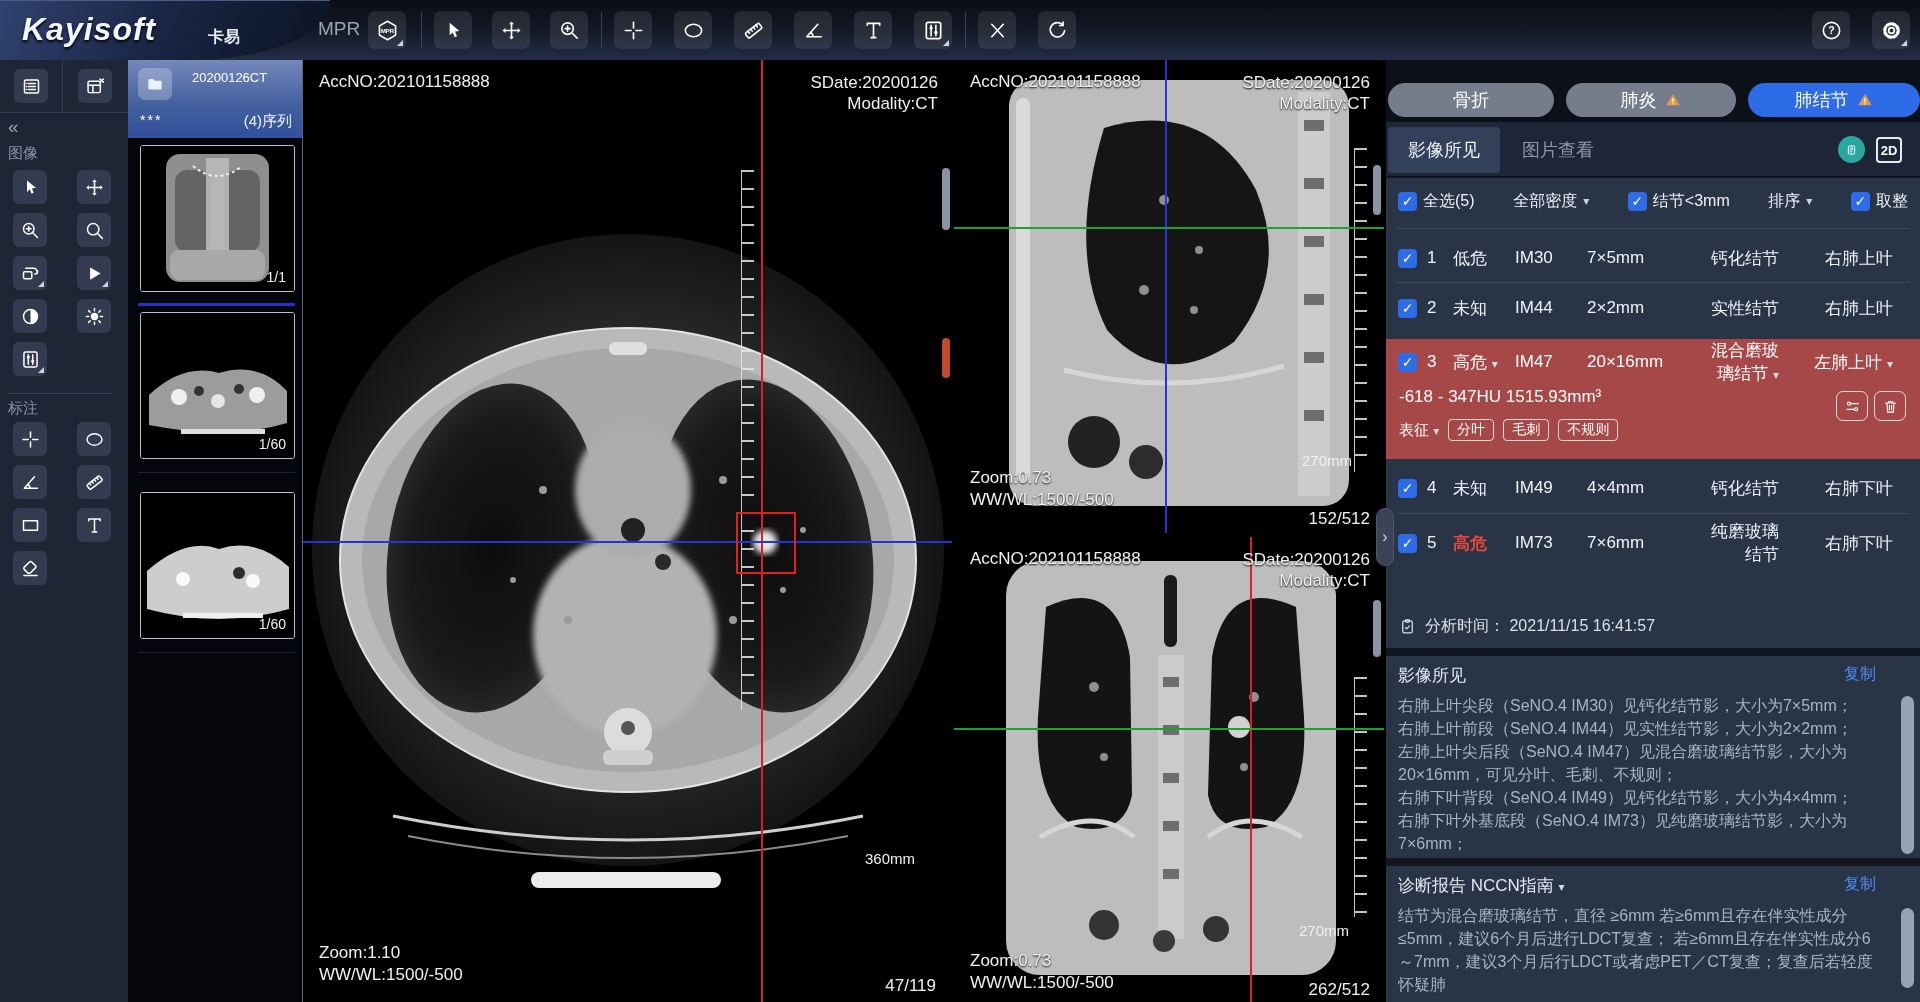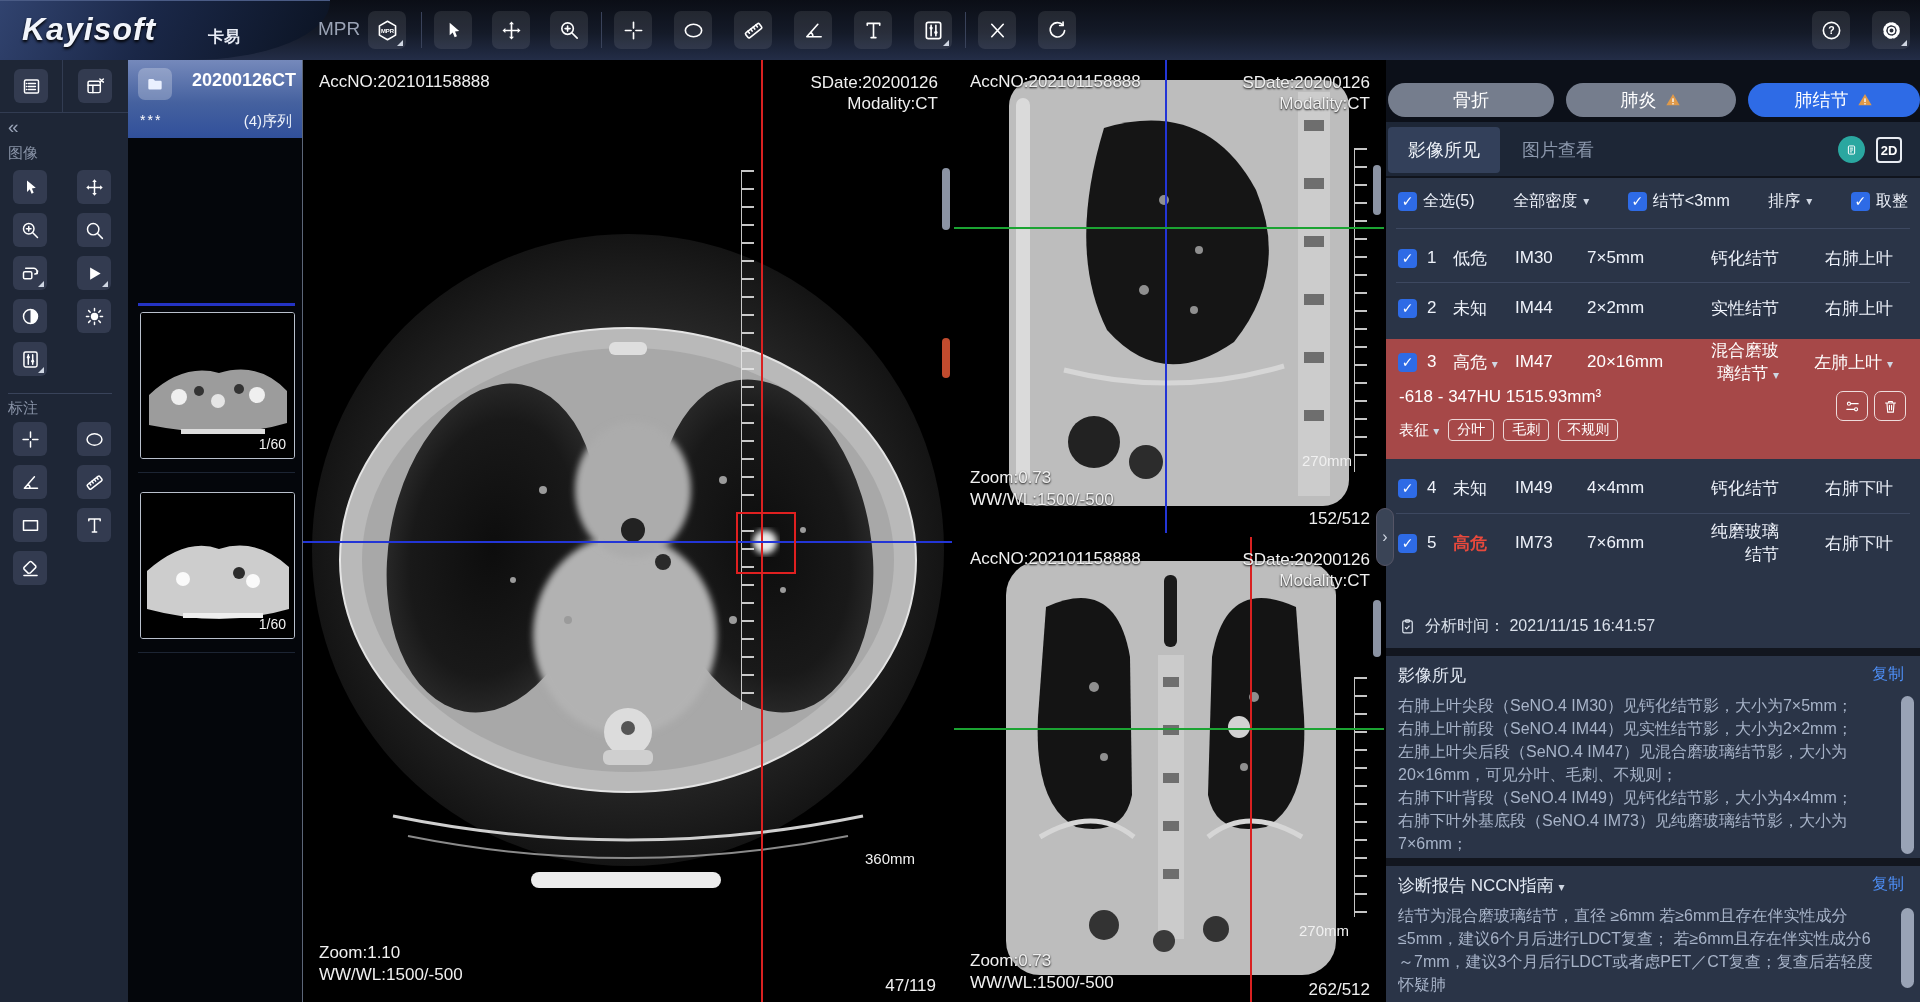--- a/index.html
+++ b/index.html
@@ -35,21 +35,21 @@
   .rail-collapse{position:absolute;left:8px;top:56px;font-size:19px;color:#9aa4b8;cursor:pointer;}
   .rail-div{position:absolute;left:8px;width:104px;height:1px;background:#39435a;}
 
   
   .series-panel{position:absolute;left:128px;top:60px;width:174px;height:942px;background:#04060b;}
   .series-header{position:absolute;left:0;top:0;width:174px;height:78px;
     background:linear-gradient(180deg,#7589bb 0%,#45619f 55%,#31509b 100%);}
   .folder-btn{position:absolute;left:10px;top:8px;width:34px;height:32px;border-radius:7px;border:none;
     background:rgba(255,255,255,0.25);display:flex;align-items:center;justify-content:center;cursor:pointer;}
   .folder-btn svg{width:20px;height:20px;}
-  .series-title{position:absolute;left:64px;top:10px;font-size:18px;font-weight:bold;color:#fff;}
+  .series-title{position:absolute;left:64px;top:10px;font-size:13px;font-weight:normal;color:#fff;}
   .series-stars{position:absolute;left:12px;top:52px;font-size:14px;letter-spacing:2px;color:#fff;}
   .series-count{position:absolute;right:10px;top:52px;font-size:15px;color:#eef2fa;}
   .thumb{position:absolute;left:12px;width:155px;height:147px;background:#000;
     border:1px solid #b9c0cc;border-radius:3px;cursor:pointer;overflow:hidden;}
   .thumb.selected{border:2px solid #3f7bf0;}
   .thumb-label{position:absolute;right:8px;bottom:6px;font-size:14px;color:#f2f2f2;text-shadow:0 1px 2px #000;}
   .thumb-badge{position:absolute;right:-1px;top:-1px;background:#2d5cd8;color:#fff;font-size:13px;
     padding:2px 9px;border-radius:0 3px 0 10px;}
   .thumb-sep-blue{position:absolute;left:10px;width:157px;height:3px;background:#2433c4;}
   .thumb-sep{position:absolute;left:10px;width:157px;height:1px;background:#1c2433;}
@@ -113,21 +113,21 @@
   .card-btn{position:absolute;top:52px;width:32px;height:30px;border:1.5px solid #eedcdc;border-radius:7px;
     background:transparent;display:flex;align-items:center;justify-content:center;cursor:pointer;}
   .card-btn svg{width:17px;height:17px;stroke:#fff;fill:none;stroke-width:1.6;stroke-linecap:round;}
 
   .analysis-row{position:absolute;left:12px;top:556px;display:flex;align-items:center;gap:8px;
     font-size:16px;color:#d9e0ea;}
   .analysis-row svg{width:19px;height:19px;stroke:#d9e0ea;fill:none;stroke-width:1.6;}
 
   .black-band{position:absolute;left:0;width:534px;background:#12161f;}
   .sect-head{position:absolute;left:12px;font-size:17px;color:#e3eaf4;}
-  .copy-link{position:absolute;right:16px;font-size:16px;color:#4d8ef5;cursor:pointer;}
+  .copy-link{position:absolute;right:44px;font-size:16px;color:#4d8ef5;cursor:pointer;}
   .sect-body{position:absolute;left:12px;font-size:16px;line-height:23px;color:#a7b3c8;
     white-space:pre-line;overflow:hidden;}
   .pscroll{position:absolute;right:6px;width:13px;border-radius:7px;background:#99a3b6;}
 
   .marquee{position:absolute;right:45px;top:958px;z-index:20;white-space:nowrap;font-size:24px;
     font-weight:bold;color:#e9ec41;text-shadow:1px 1px 2px #1a1a1a;}
   .panel-handle{position:absolute;left:1376px;top:508px;width:18px;height:58px;background:#3a4456;
     border-radius:9px;z-index:25;color:#cfd6e2;font-size:16px;display:flex;align-items:center;
     justify-content:center;cursor:pointer;border:1px solid #556;}
 
@@ -360,20 +360,32 @@
       <button class="folder-btn">
         <svg viewBox="0 0 24 24">
             <path d="M4 7.5V17a1.5 1.5 0 0 0 1.5 1.5h13A1.5 1.5 0 0 0 20 17V9.5A1.5 1.5 0 0 0 18.5 8H12l-2-2H5.5A1.5 1.5 0 0 0 4 7.5Z" fill="#eaf0ff"></path>
           </svg>
       </button>
       <span class="series-title">20200126CT</span>
       <span class="series-stars">***</span>
       <span class="series-count">(4)序列</span>
     </div>
 
+    <div class="thumb" style="top:85px">
+      <svg width="153" height="145" viewBox="0 0 153 145">
+        <rect width="153" height="145" fill="#000"></rect>
+        <rect x="25" y="8" width="103" height="128" rx="14" fill="#8f8f8f"></rect>
+        <rect x="34" y="24" width="36" height="82" rx="12" fill="#646464"></rect>
+        <rect x="83" y="24" width="36" height="82" rx="12" fill="#646464"></rect>
+        <rect x="65" y="12" width="23" height="120" fill="#bdbdbd" opacity="0.85"></rect>
+        <path d="M52 20 Q76 40 101 20" stroke="#eee" stroke-width="2" fill="none" stroke-dasharray="3 3"></path>
+        <rect x="29" y="104" width="95" height="30" rx="9" fill="#a8a8a8"></rect>
+      </svg>
+      <span class="thumb-label">1/1</span>
+    </div>
     <div class="thumb-sep-blue" style="top:243px"></div>
 
     <div class="thumb" style="top:252px">
       <svg width="153" height="145" viewBox="0 0 153 145">
         <rect width="153" height="145" fill="#000"></rect>
         <path d="M8 82 Q42 50 78 60 Q118 48 146 78 L146 110 Q88 128 8 112 Z" fill="#9c9c9c"></path>
         <circle cx="38" cy="84" r="8" fill="#efefef"></circle>
           <circle cx="116" cy="82" r="8" fill="#efefef"></circle>
         <circle cx="77" cy="88" r="7" fill="#e5e5e5"></circle>
         <circle cx="58" cy="78" r="5" fill="#333"></circle>

